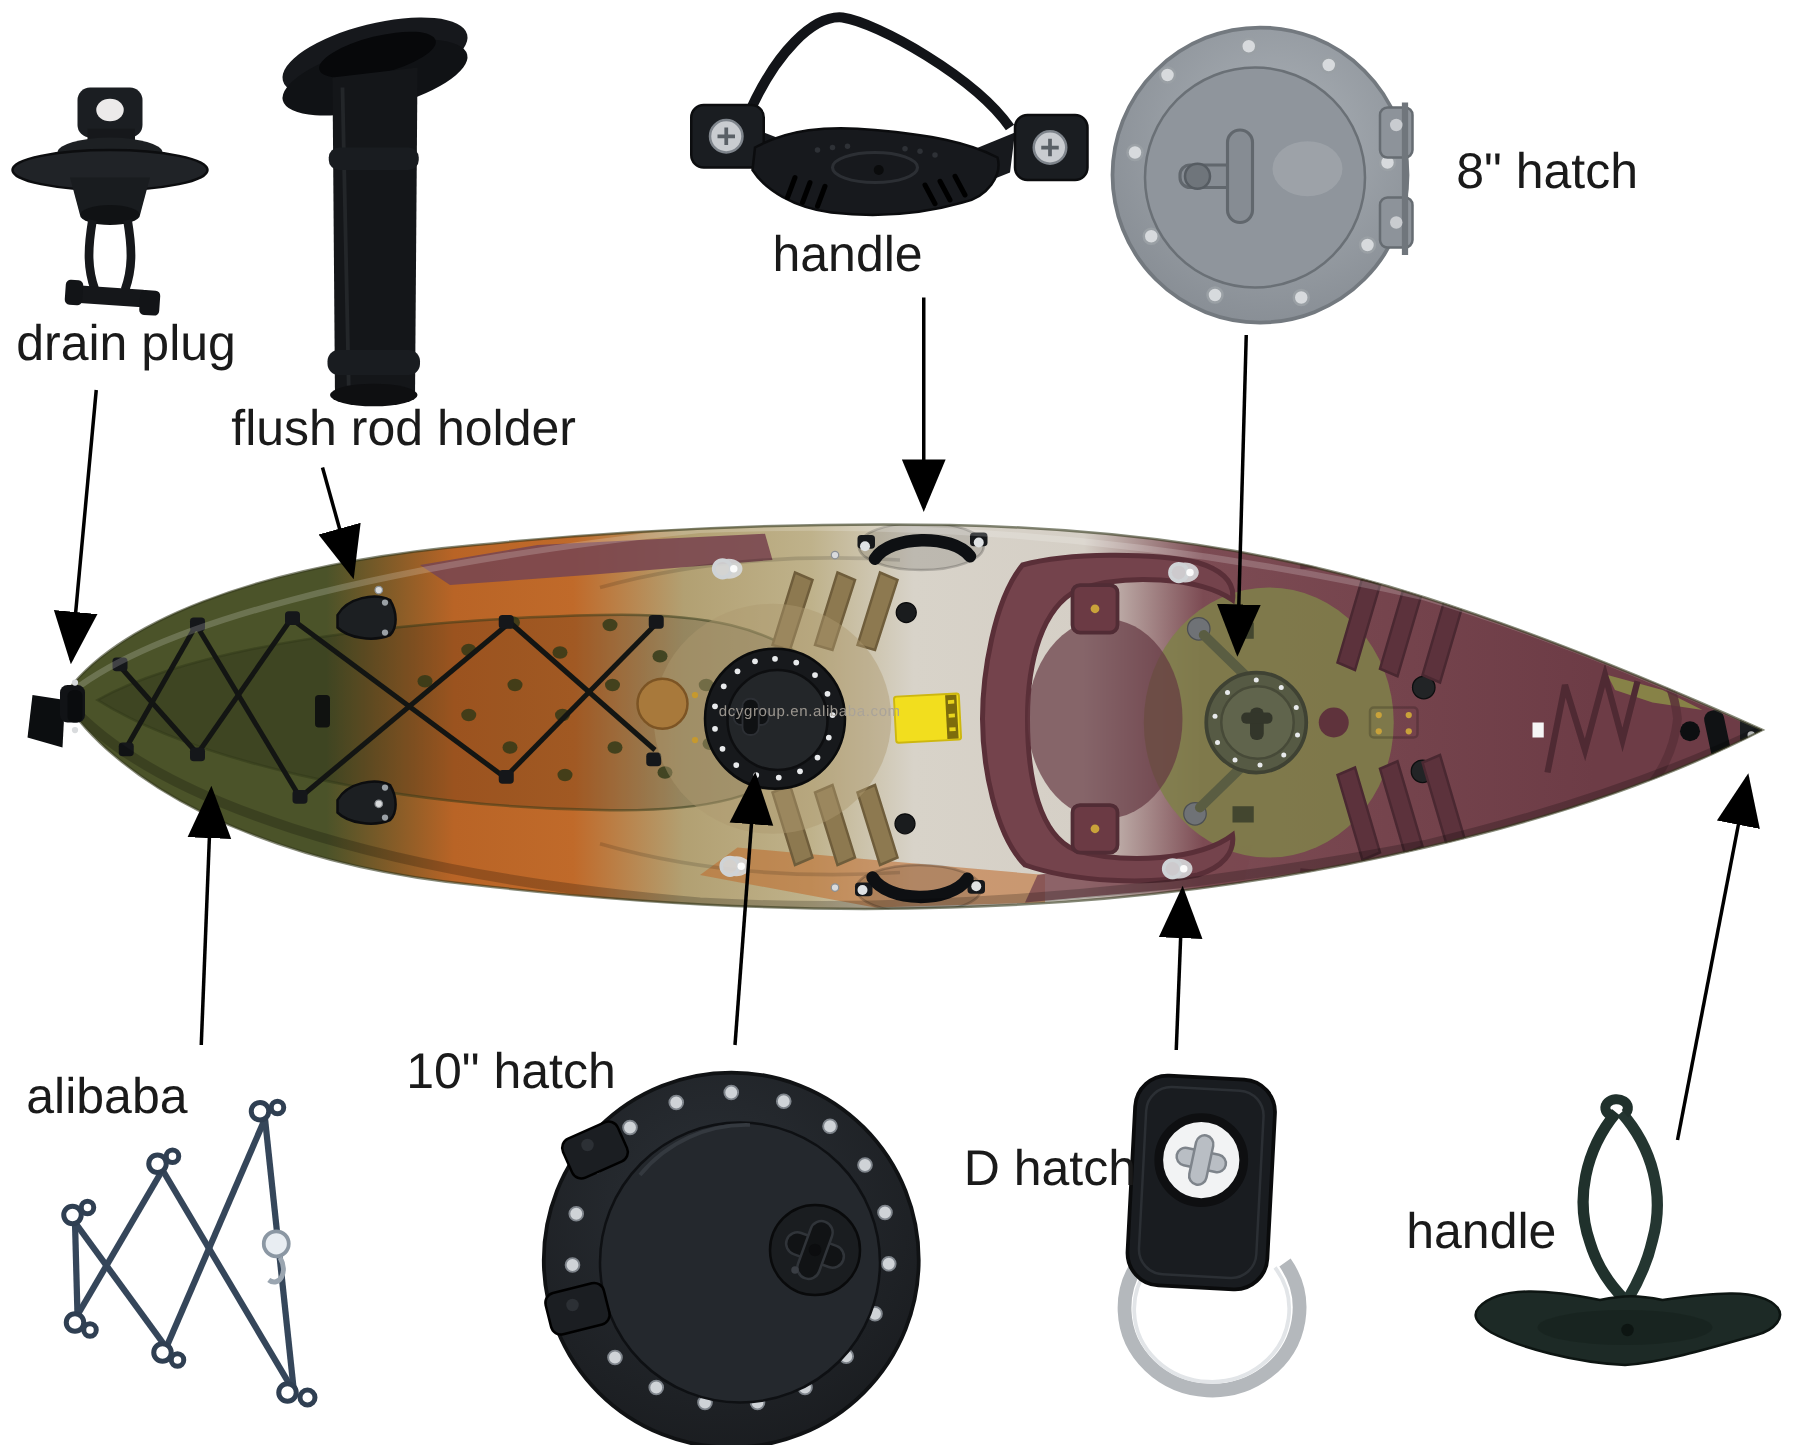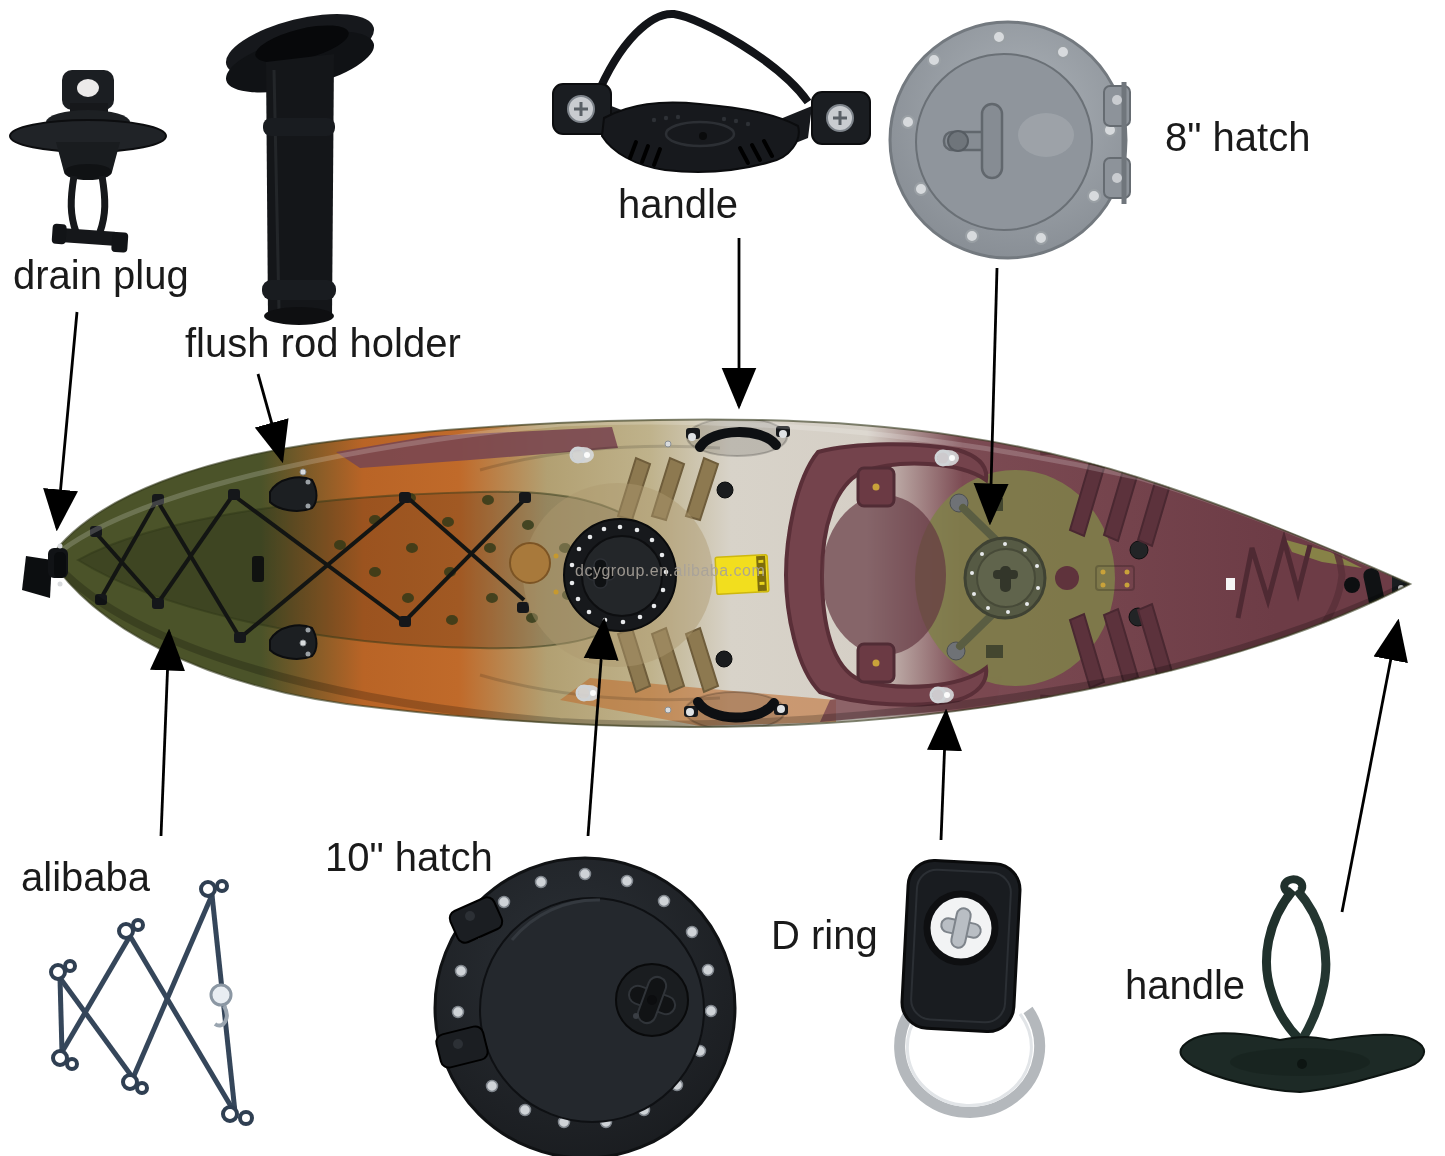--- a/index.html
+++ b/index.html
@@ -15,21 +15,21 @@
     position:absolute;
     color:#1a1a1a;
     font-size:40px;
     line-height:1.08;
     white-space:nowrap;
     letter-spacing:0px;
   }
   .watermark{
     position:absolute;
     left:575px;top:562px;
-    font-size:16px;
+    font-size:12px;
     color:#a8a29a;
     opacity:.9;
     letter-spacing:.5px;
     pointer-events:none;
   }
   #lbl-drain-plug{left:13px;top:254px;}
   #lbl-flush-rod-holder{left:185px;top:322px;}
   #lbl-handle-top{left:618px;top:183px;}
   #lbl-hatch-8{left:1165px;top:116px;}
   #lbl-bungee{left:21px;top:856px;}
@@ -515,18 +515,18 @@
     <path d="M 1342 912 L 1398 622" marker-end="url(#arrowhead)"></path>
   </g>
 </svg>
 
 <div class="callout-label" id="lbl-flush-rod-holder">flush rod holder</div>
 <div class="callout-label" id="lbl-drain-plug">drain plug</div>
 <div class="callout-label" id="lbl-handle-top">handle</div>
 <div class="callout-label" id="lbl-hatch-8">8" hatch</div>
 <div class="callout-label" id="lbl-bungee">alibaba</div>
 <div class="callout-label" id="lbl-hatch-10">10" hatch</div>
-<div class="callout-label" id="lbl-d-ring">D ring</div>
+<div class="callout-label" id="lbl-d-ring">D hatch</div>
 <div class="callout-label" id="lbl-handle-stern">handle</div>
 
 <div class="watermark">dcygroup.en.alibaba.com</div>
 
 </div>
 
 </body></html>

